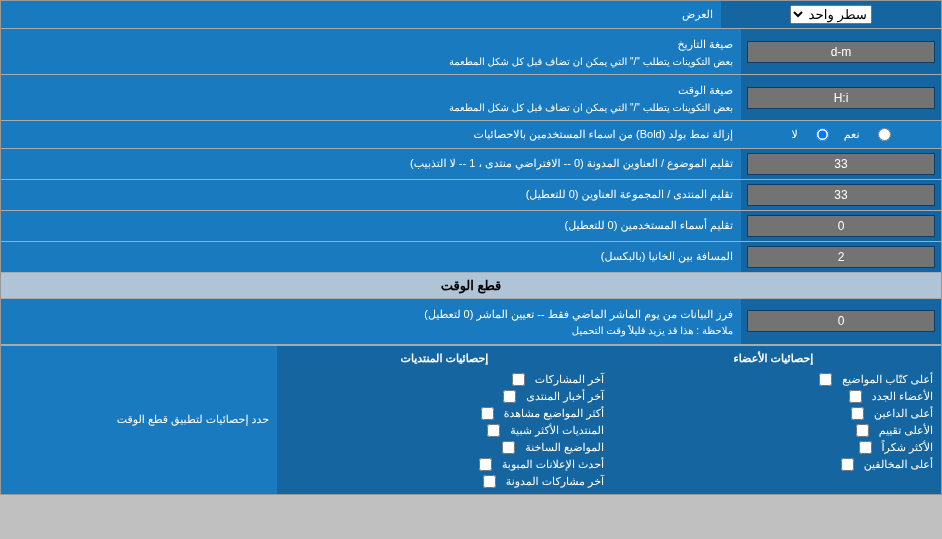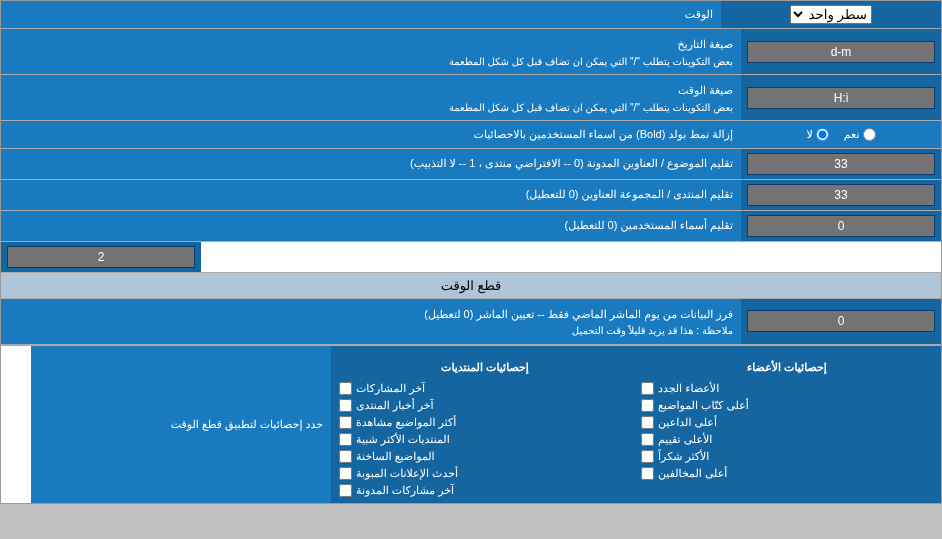--- a/index.html
+++ b/index.html
@@ -47,60 +47,59 @@
       color: #fff;
       padding: 3px 6px;
       width: 100%;
       text-align: center;
       font-size: 12px;
       direction: ltr;
     }
     .section-header {
       background: #b0c4d8;
       color: #000;
-      font-weight: normal;
+      font-weight: bold;
       font-size: 13px;
       padding: 5px 8px;
       text-align: center;
       border-bottom: 1px solid #aaa;
     }
     .radio-cell {
       background: #1a7abf;
       display: flex;
       align-items: center;
       justify-content: center;
       gap: 15px;
       min-width: 200px;
       width: 200px;
       padding: 4px 8px;
     }
     .radio-item {
       display: flex;
       align-items: center;
-      gap: 3px;
+      gap: 18px;
       color: #fff;
       font-size: 11px;
     }
     
     .bottom-area {
       display: flex;
       flex-direction: row-reverse;
       border-top: 1px solid #aaa;
     }
     .bottom-label-cell {
       background: #1a7abf;
       color: #fff;
       padding: 12px 8px;
-      width: 300px;
+      width: 276px;
       text-align: right;
       font-size: 11px;
       display: flex;
       align-items: center;
       justify-content: flex-start;
-      margin-left: 30px;
     }
     .checkboxes-area {
       flex: 1;
       background: #1565a0;
       padding: 6px 8px;
       display: flex;
       flex-direction: row-reverse;
       gap: 10px;
     }
     .checkbox-col {
@@ -108,47 +107,46 @@
       display: flex;
       flex-direction: column;
       gap: 4px;
     }
     .checkbox-col-header {
       color: #fff;
       font-weight: bold;
       font-size: 11px;
       text-align: center;
       margin-bottom: 4px;
-      margin-top: 9px;
     }
     .checkbox-item {
       display: flex;
       align-items: center;
-      gap: 4px;
+      gap: 10px;
       color: #fff;
       font-size: 11px;
       direction: rtl;
-      justify-content: flex-end;
+      justify-content: flex-start;
     }
     .checkbox-item input[type="checkbox"] {
       cursor: pointer;
     }
     .row-tall .label-cell {
       min-height: 45px;
       align-items: flex-end;
     }
   </style>
 </head>
 <body>
 
 <div class="main-container">
 
   <div class="row">
     <div class="label-cell" style="background:#1a7abf; justify-content: flex-start; width: auto; flex:1;">
-      <span>الوقت</span>
+      <span>العرض</span>
     </div>
     <div class="input-cell" style="width:220px; justify-content:center;">
       <select>
         <option>سطر واحد</option>
         <option>سطران</option>
         <option>ثلاثة أسطر</option>
       </select>
     </div>
   </div>
 
@@ -207,20 +205,23 @@
   <div class="row">
     <div class="label-cell">
       <span>تقليم أسماء المستخدمين (0 للتعطيل)</span>
     </div>
     <div class="input-cell">
       <input type="text" value="0" style="">
     </div>
   </div>
 
   <div class="row">
+    <div class="label-cell">
+      <span>المسافة بين الخانيا (بالبكسل)</span>
+    </div>
     <div class="input-cell">
       <input type="text" value="2" style="">
     </div>
   </div>
 
   <div class="section-header">
     <span>قطع الوقت</span>
   </div>
 
   <div class="row row-tall">
@@ -272,28 +273,28 @@
           <span>آخر مشاركات المدونة</span>
           <input type="checkbox" style="">
         </div>
       </div>
 
       <div class="checkbox-col">
         <div class="checkbox-col-header">
           <span>إحصائيات الأعضاء</span>
         </div>
         <div class="checkbox-item">
+          <span>أعلى كتّاب المواضيع</span>
+          <input type="checkbox" style="">
+        </div>
+        <div class="checkbox-item">
           <span>الأعضاء الجدد</span>
           <input type="checkbox" style="">
         </div>
         <div class="checkbox-item">
-          <span>أعلى كتّاب المواضيع</span>
-          <input type="checkbox" style="">
-        </div>
-        <div class="checkbox-item">
           <span>أعلى الداعين</span>
           <input type="checkbox" style="">
         </div>
         <div class="checkbox-item">
           <span>الأعلى تقييم</span>
           <input type="checkbox" style="">
         </div>
         <div class="checkbox-item">
           <span>الأكثر شكراً</span>
           <input type="checkbox" style="">

